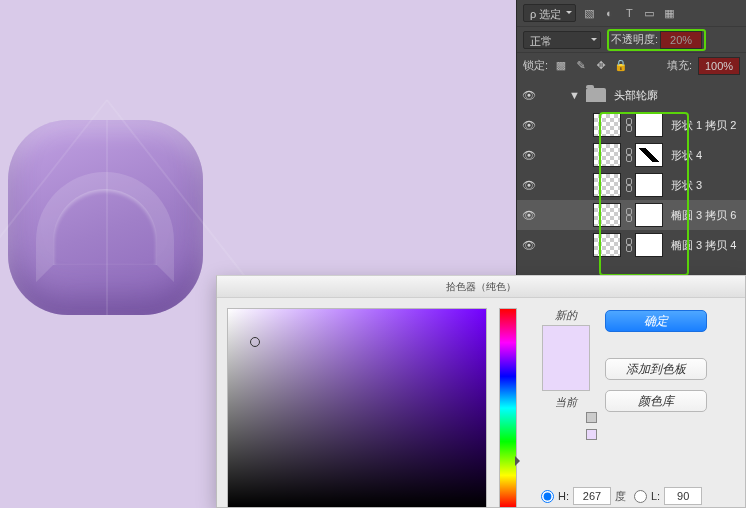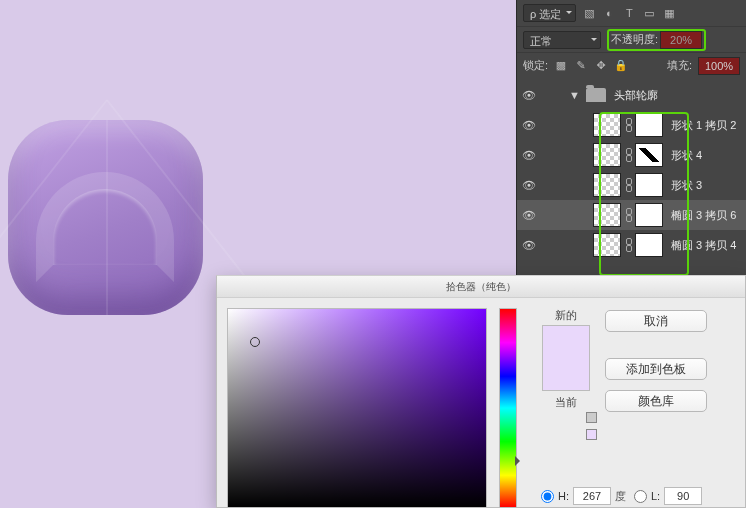--- a/index.html
+++ b/index.html
@@ -79,21 +79,21 @@
 .picker {
   position:absolute; left:216px; top:275px; right:0; height:233px;
   background:#ececec; border:1px solid #bdbdbd; border-top:1px solid #cfcfcf;
   box-shadow:0 6px 18px rgba(0,0,0,.25);
 }
 .picker-titlebar {
   height:22px; background:linear-gradient(#f6f6f6,#e0e0e0);
   display:flex; align-items:center; justify-content:center; font-size:10px; color:#4a4a4a;
   border-bottom:1px solid #cfcfcf; position:relative;
 }
-.picker-body { display:flex; padding:10px 8px 0 10px; gap:8px; height:calc(100% - 22px); }
+.picker-body { display:flex; padding:10px 8px 0 10px; gap:8px; height:calc(100% - 22px);font-style:italic; }
 .sv-field {
   width:260px; height:200px; position:relative; border:1px solid #bbb;
   background: linear-gradient(to top, #000, rgba(0,0,0,0)),
               linear-gradient(to right, #fff, hsl(267,100%,50%));
 }
 .sv-cursor { position:absolute; width:10px; height:10px; border:1px solid #333; border-radius:50%; left:22px; top:28px; }
 .hue-strip {
   width:18px; height:200px; border:1px solid #bbb; margin-left:4px;
   background: linear-gradient(to bottom,
     #ff0000 0%, #ff00ff 17%, #0000ff 34%, #00ffff 50%,
@@ -246,22 +246,22 @@
       <div class="swatch-stack">
         <div class="swatch-new"></div>
         <div class="swatch-cur"></div>
       </div>
       <span>当前</span>
       <span class="cube"></span>
       <span class="safe"></span>
     </div>
 
     <div class="btn-col">
-      <div class="mac-btn">
-        <span>取消</span>
+      <div class="mac-btn primary">
+        <span>确定</span>
       </div>
       <div style="height:6px"></div>
       <div class="mac-btn">
         <span>添加到色板</span>
       </div>
       <div class="mac-btn">
         <span>颜色库</span>
       </div>
     </div>
   </div>

